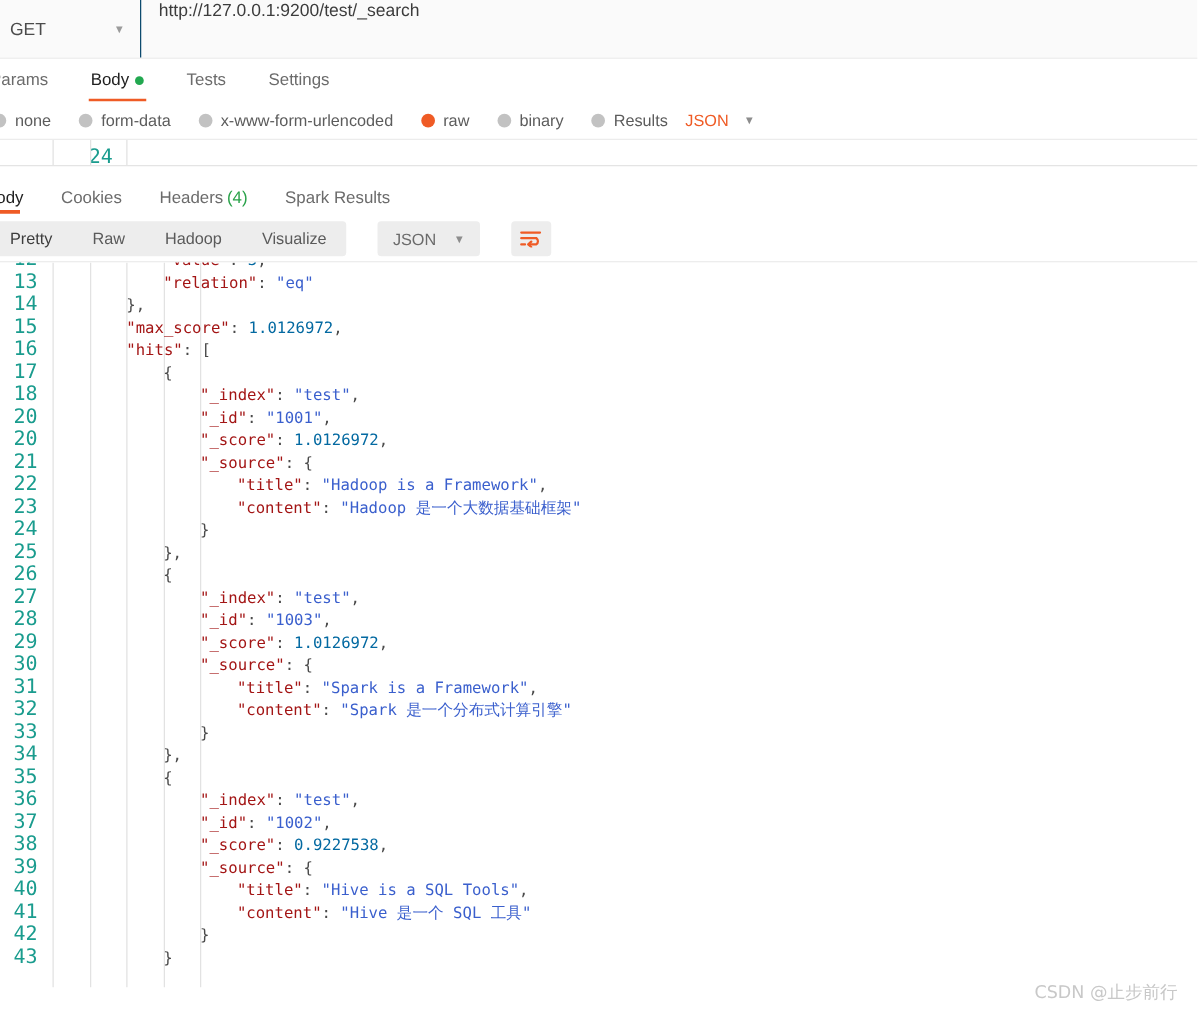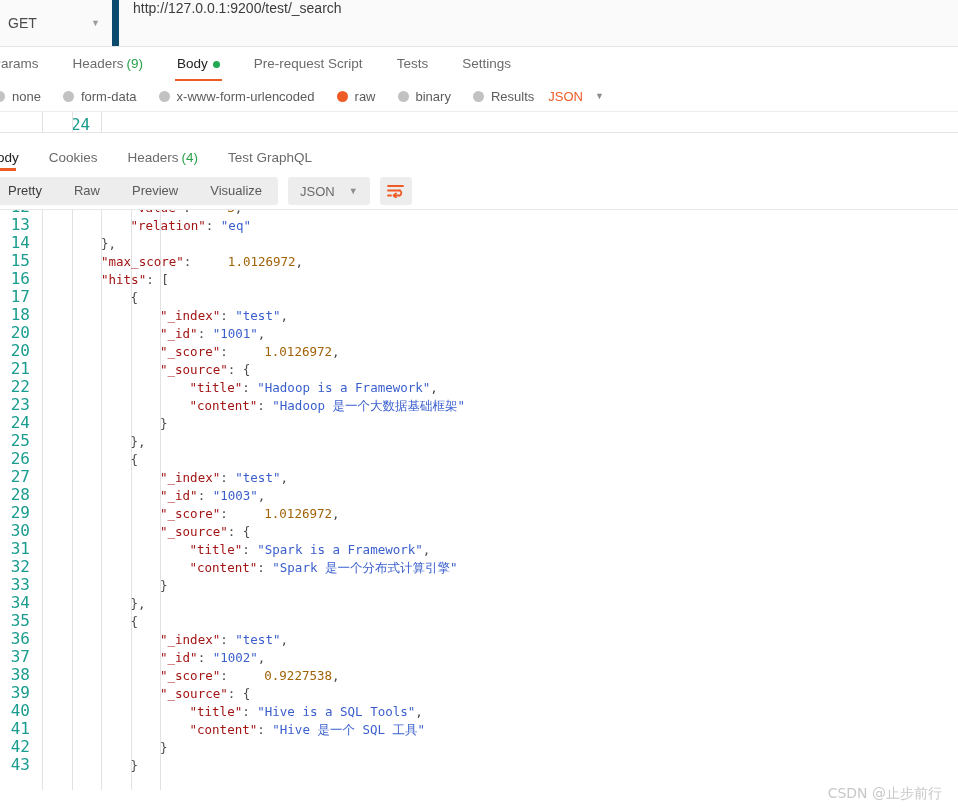--- a/index.html
+++ b/index.html
@@ -21,21 +21,21 @@
     height: 46px;
     border-bottom: 1px solid #e4e4e4;
     background: #fff;
   }
   .method-select {
     width: 104px;
     display: flex;
     align-items: center;
     padding-left: 8px;
     background: #fafafa;
-    border-right: 7px solid #0c4a6e;
+    border-right: 1px solid #0c4a6e;
     font-size: 14px;
     color: #4b4b4b;
     position: relative;
     cursor: pointer;
   }
   .method-select .caret {
     position: absolute;
     right: 12px;
     color: #9b9b9b;
     font-size: 9px;
@@ -169,20 +169,21 @@
   }
   .resp-tab .count { color: #2aa24a; margin-left: 3px; }
 
   
   .resp-toolbar {
     display: flex;
     align-items: center;
     height: 36px;
     padding-top: 2px;
     background: #fff;
+    gap: 15px;
   }
   .seg-group {
     display: flex;
     align-items: center;
     background: #ededed;
     border-radius: 3px;
     height: 28px;
     margin-left: -8px;
   }
   .seg-btn {
@@ -267,21 +268,21 @@
     pointer-events: none;
   }
   .guide {
     position: absolute;
     top: 0; bottom: 0;
     width: 1px;
     background: #e2e2e2;
   }
   .tok-key   { color: #a31515; }
   .tok-str   { color: #3a5fcd; }
-  .tok-num   { color: #a16207; margin-left: 29px; }
+  .tok-num   { color: #0369a1; }
   .tok-punc  { color: #4a4a4a; }
   .tok-brace { color: #4a4a4a; }
 
   
   .watermark {
     position: absolute;
     right: 16px;
     bottom: 8px;
     font-size: 14px;
     color: #c8c8c8;
@@ -297,23 +298,21 @@
     <span>GET</span>
     <span class="caret">▼</span>
   </div>
   <div class="url-input">
     <span>http://127.0.0.1:9200/test/_search</span>
   </div>
 </div>
 
 <div class="req-tabs" id="req-tabs">
     <div class="req-tab"><span>Params</span></div>
-    <div class="req-tab"><span>Headers</span><span class="count">(9)</span></div>
     <div class="req-tab active"><span>Body</span><span class="green-dot"></span></div>
-    <div class="req-tab"><span>Pre-request Script</span></div>
     <div class="req-tab"><span>Tests</span></div>
     <div class="req-tab"><span>Settings</span></div>
   </div>
 
 <div class="body-types" id="body-types">
 <div class="radio-opt">
       <span class="radio-dot"></span>
       <span>none</span>
     </div>
     <div class="radio-opt">
@@ -353,28 +352,28 @@
       <div class="guide" style="left:72px;"></div>
       <div class="guide" style="left:101px;"></div>
     </div>
   </div>
 </div>
 
 <div class="resp-tabs" id="resp-tabs">
     <div class="resp-tab active"><span>Body</span></div>
     <div class="resp-tab"><span>Cookies</span></div>
     <div class="resp-tab"><span>Headers</span><span class="count">(4)</span></div>
-    <div class="resp-tab"><span>Test GraphQL</span></div>
+    <div class="resp-tab"><span>Spark Results</span></div>
   </div>
 
 <div class="resp-toolbar">
   <div class="seg-group" id="view-modes">
       <div class="seg-btn active">Pretty</div>
       <div class="seg-btn">Raw</div>
-      <div class="seg-btn">Preview</div>
+      <div class="seg-btn">Hadoop</div>
       <div class="seg-btn">Visualize</div>
     </div>
   <div class="fmt-select">
     <span>JSON</span>
     <span class="caret">▼</span>
   </div>
   <div class="wrap-btn">
     <svg width="17" height="14" viewBox="0 0 17 14">
       <line x1="1" y1="2" x2="16" y2="2" stroke="#ef5b25" stroke-width="1.8" stroke-linecap="round"></line>
       <line x1="1" y1="6.5" x2="13" y2="6.5" stroke="#ef5b25" stroke-width="1.8" stroke-linecap="round"></line>

